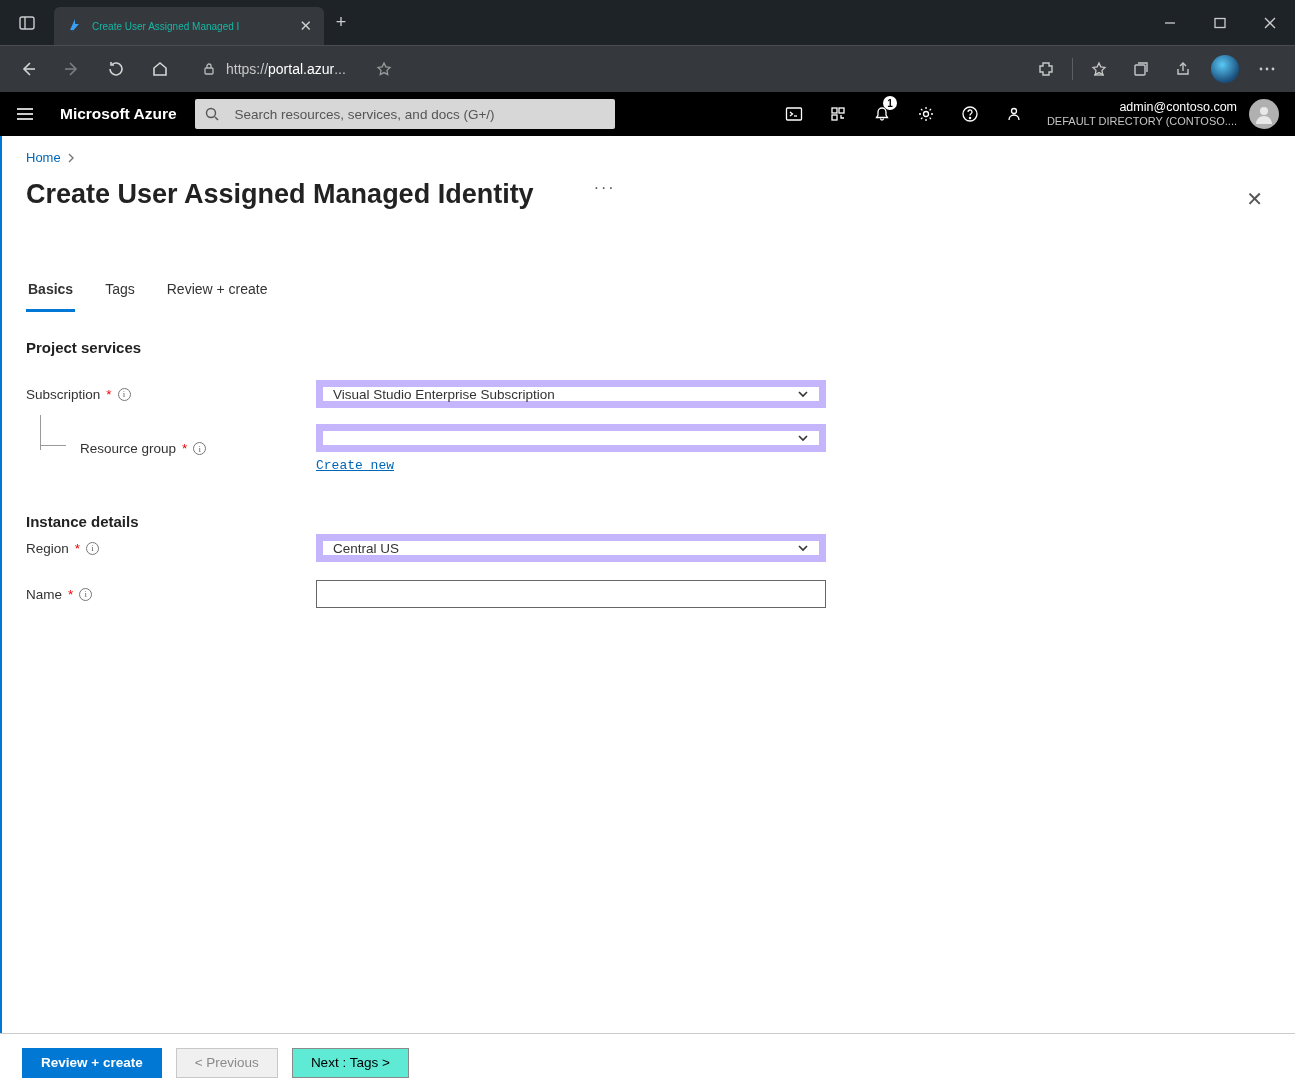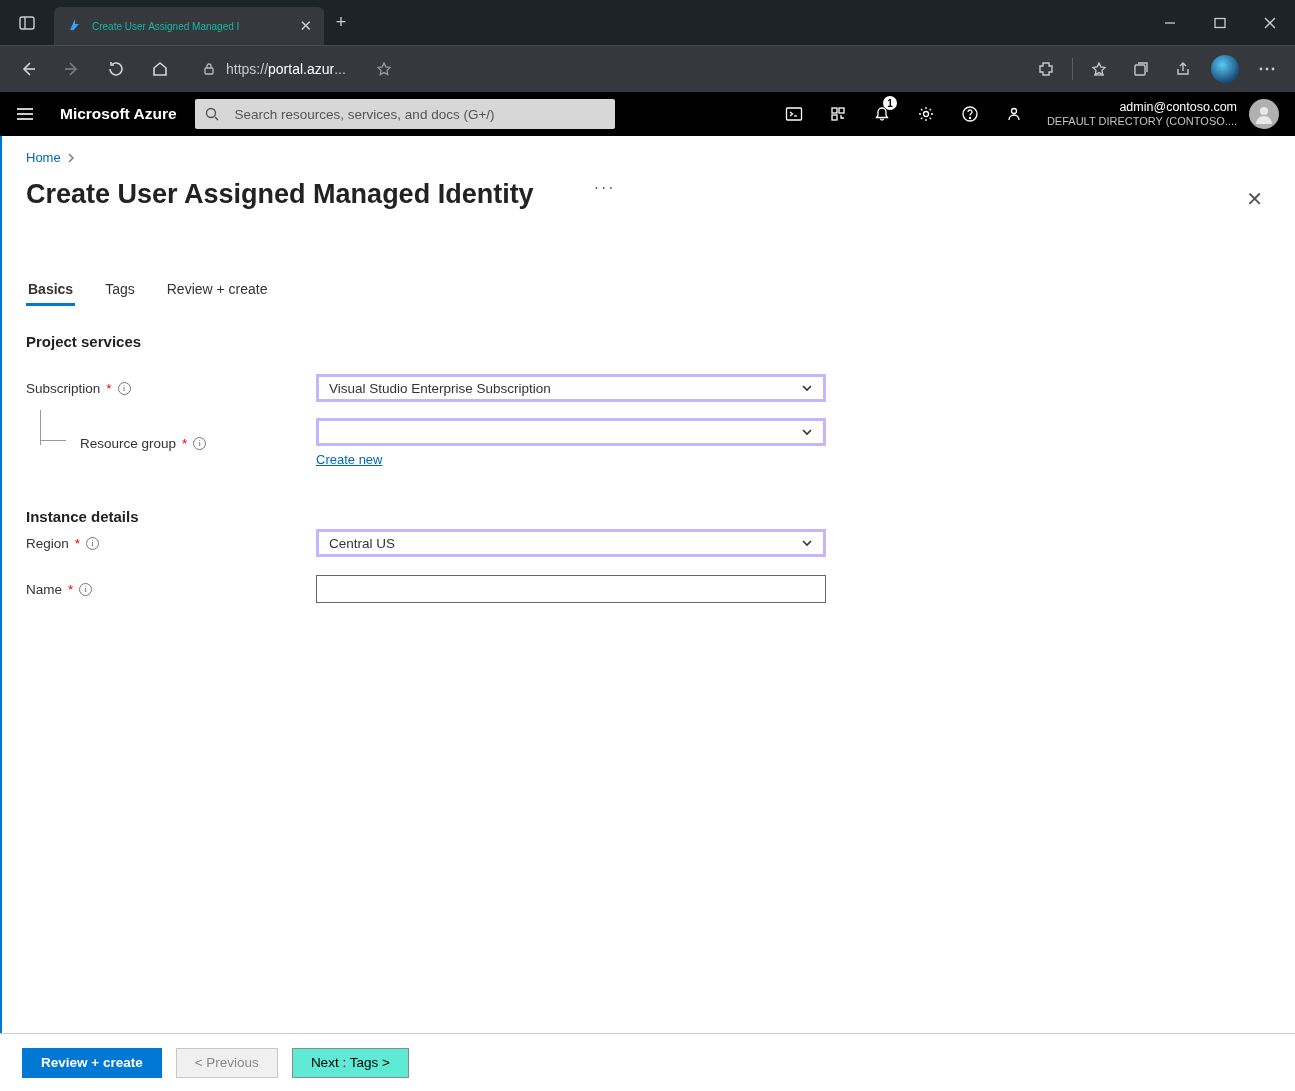--- a/index.html
+++ b/index.html
@@ -45,39 +45,39 @@
     
     .content { padding: 14px 24px 0 24px; height: calc(100% - 45px - 47px - 44px - 58px); overflow: auto; border-left: 2px solid #0078d4; }
     .breadcrumb { font-size: 13px; color: #555; display: flex; align-items: center; gap: 6px; }
     .breadcrumb a { color: #0067b8; text-decoration: none; }
     .page-header { display: flex; align-items: flex-start; margin-top: 14px; gap: 40px; }
     .page-title { font-size: 27px; font-weight: 600; color: #222; }
     .more-dots { margin-left: 20px; color: #555; letter-spacing: 2px; }
     .close-blade { margin-left: auto; color: #555; font-size: 20px; cursor: pointer; padding: 8px; }
 
     .tabs { display: flex; gap: 28px; border-bottom: 1px solid transparent; margin-top: 56px; }
-    .tabv { padding: 6px 2px 6px 2px; font-size: 14px; color: #333; cursor: pointer; border-bottom: 3px solid transparent; }
+    .tabv { padding: 6px 2px 12px 2px; font-size: 14px; color: #333; cursor: pointer; border-bottom: 3px solid transparent; }
     .tabv.active { font-weight: 600; border-bottom-color: #0078d4; }
 
     .section-heading { font-size: 15px; font-weight: 600; color: #222; margin-top: 26px; }
     .section-desc { font-size: 13.5px; color: #555; margin-top: 10px; max-width: 770px; line-height: 1.5; }
 
     .form-row { display: flex; align-items: center; margin-top: 24px; }
     .form-row.nested { margin-top: 16px; }
     .form-label { width: 290px; font-size: 13.5px; color: #333; display: flex; align-items: center; gap: 6px; }
     .form-label.nested { padding-left: 54px; position: relative; }
     .form-label.nested::before { content: ""; position: absolute; left: 14px; top: -26px; width: 0px; height: 34px; border-left: 1px solid #999; border-bottom: 1px solid #999; }
     .form-label.nested::after { content: ""; position: absolute; left: 14px; bottom: 10px; width: 26px; height: 0; border-bottom: 1px solid #999; }
     .required { color: #e00; }
     .info-icon { width: 13px; height: 13px; border: 1px solid #777; border-radius: 50%; display: inline-flex; align-items: center; justify-content: center; font-size: 9px; color: #666; font-family: serif; }
     .control-col { width: 510px; }
-    .select-like { height: 28px; border: 3px solid #c4b5fd; width: 100%; display: flex; align-items: center; padding: 0 10px; font-size: 13.5px; color: #333; background: #fff; position: relative; }
+    .select-like { height: 28px; border: 7px solid #c4b5fd; width: 100%; display: flex; align-items: center; padding: 0 10px; font-size: 13.5px; color: #333; background: #fff; position: relative; }
     .select-like .chev { margin-left: auto; }
     .text-input { height: 28px; border: 1px solid #666; width: 100%; padding: 0 10px; font-size: 13.5px; color: #333; background: #fff; }
-    .link-small { font-size: 13px; color: #0067b8; margin-top: 6px; display: inline-block; }
+    .link-small { font-size: 13px; color: #0067b8; margin-top: 6px; display: inline-block; font-family: Liberation Mono, monospace; }
 
     
     .footer { position: absolute; bottom: 0; left: 0; right: 0; height: 58px; border-top: 1px solid #ccc; background: #fff; display: flex; align-items: center; padding: 0 22px; gap: 14px; }
     .btn { height: 30px; padding: 0 18px; font-size: 13.5px; border: 1px solid #8a8a8a; background: #5eead4; cursor: pointer; display: flex; align-items: center; }
     .btn.primary { background: #0078d4; color: #fff; border-color: #0078d4; font-weight: 600; }
     .btn.disabled { background: #f0f0f0; color: #8a8a8a; border-color: #c8c8c8; cursor: default; }
 
     svg { display: block; }
   </style>
 </head>

